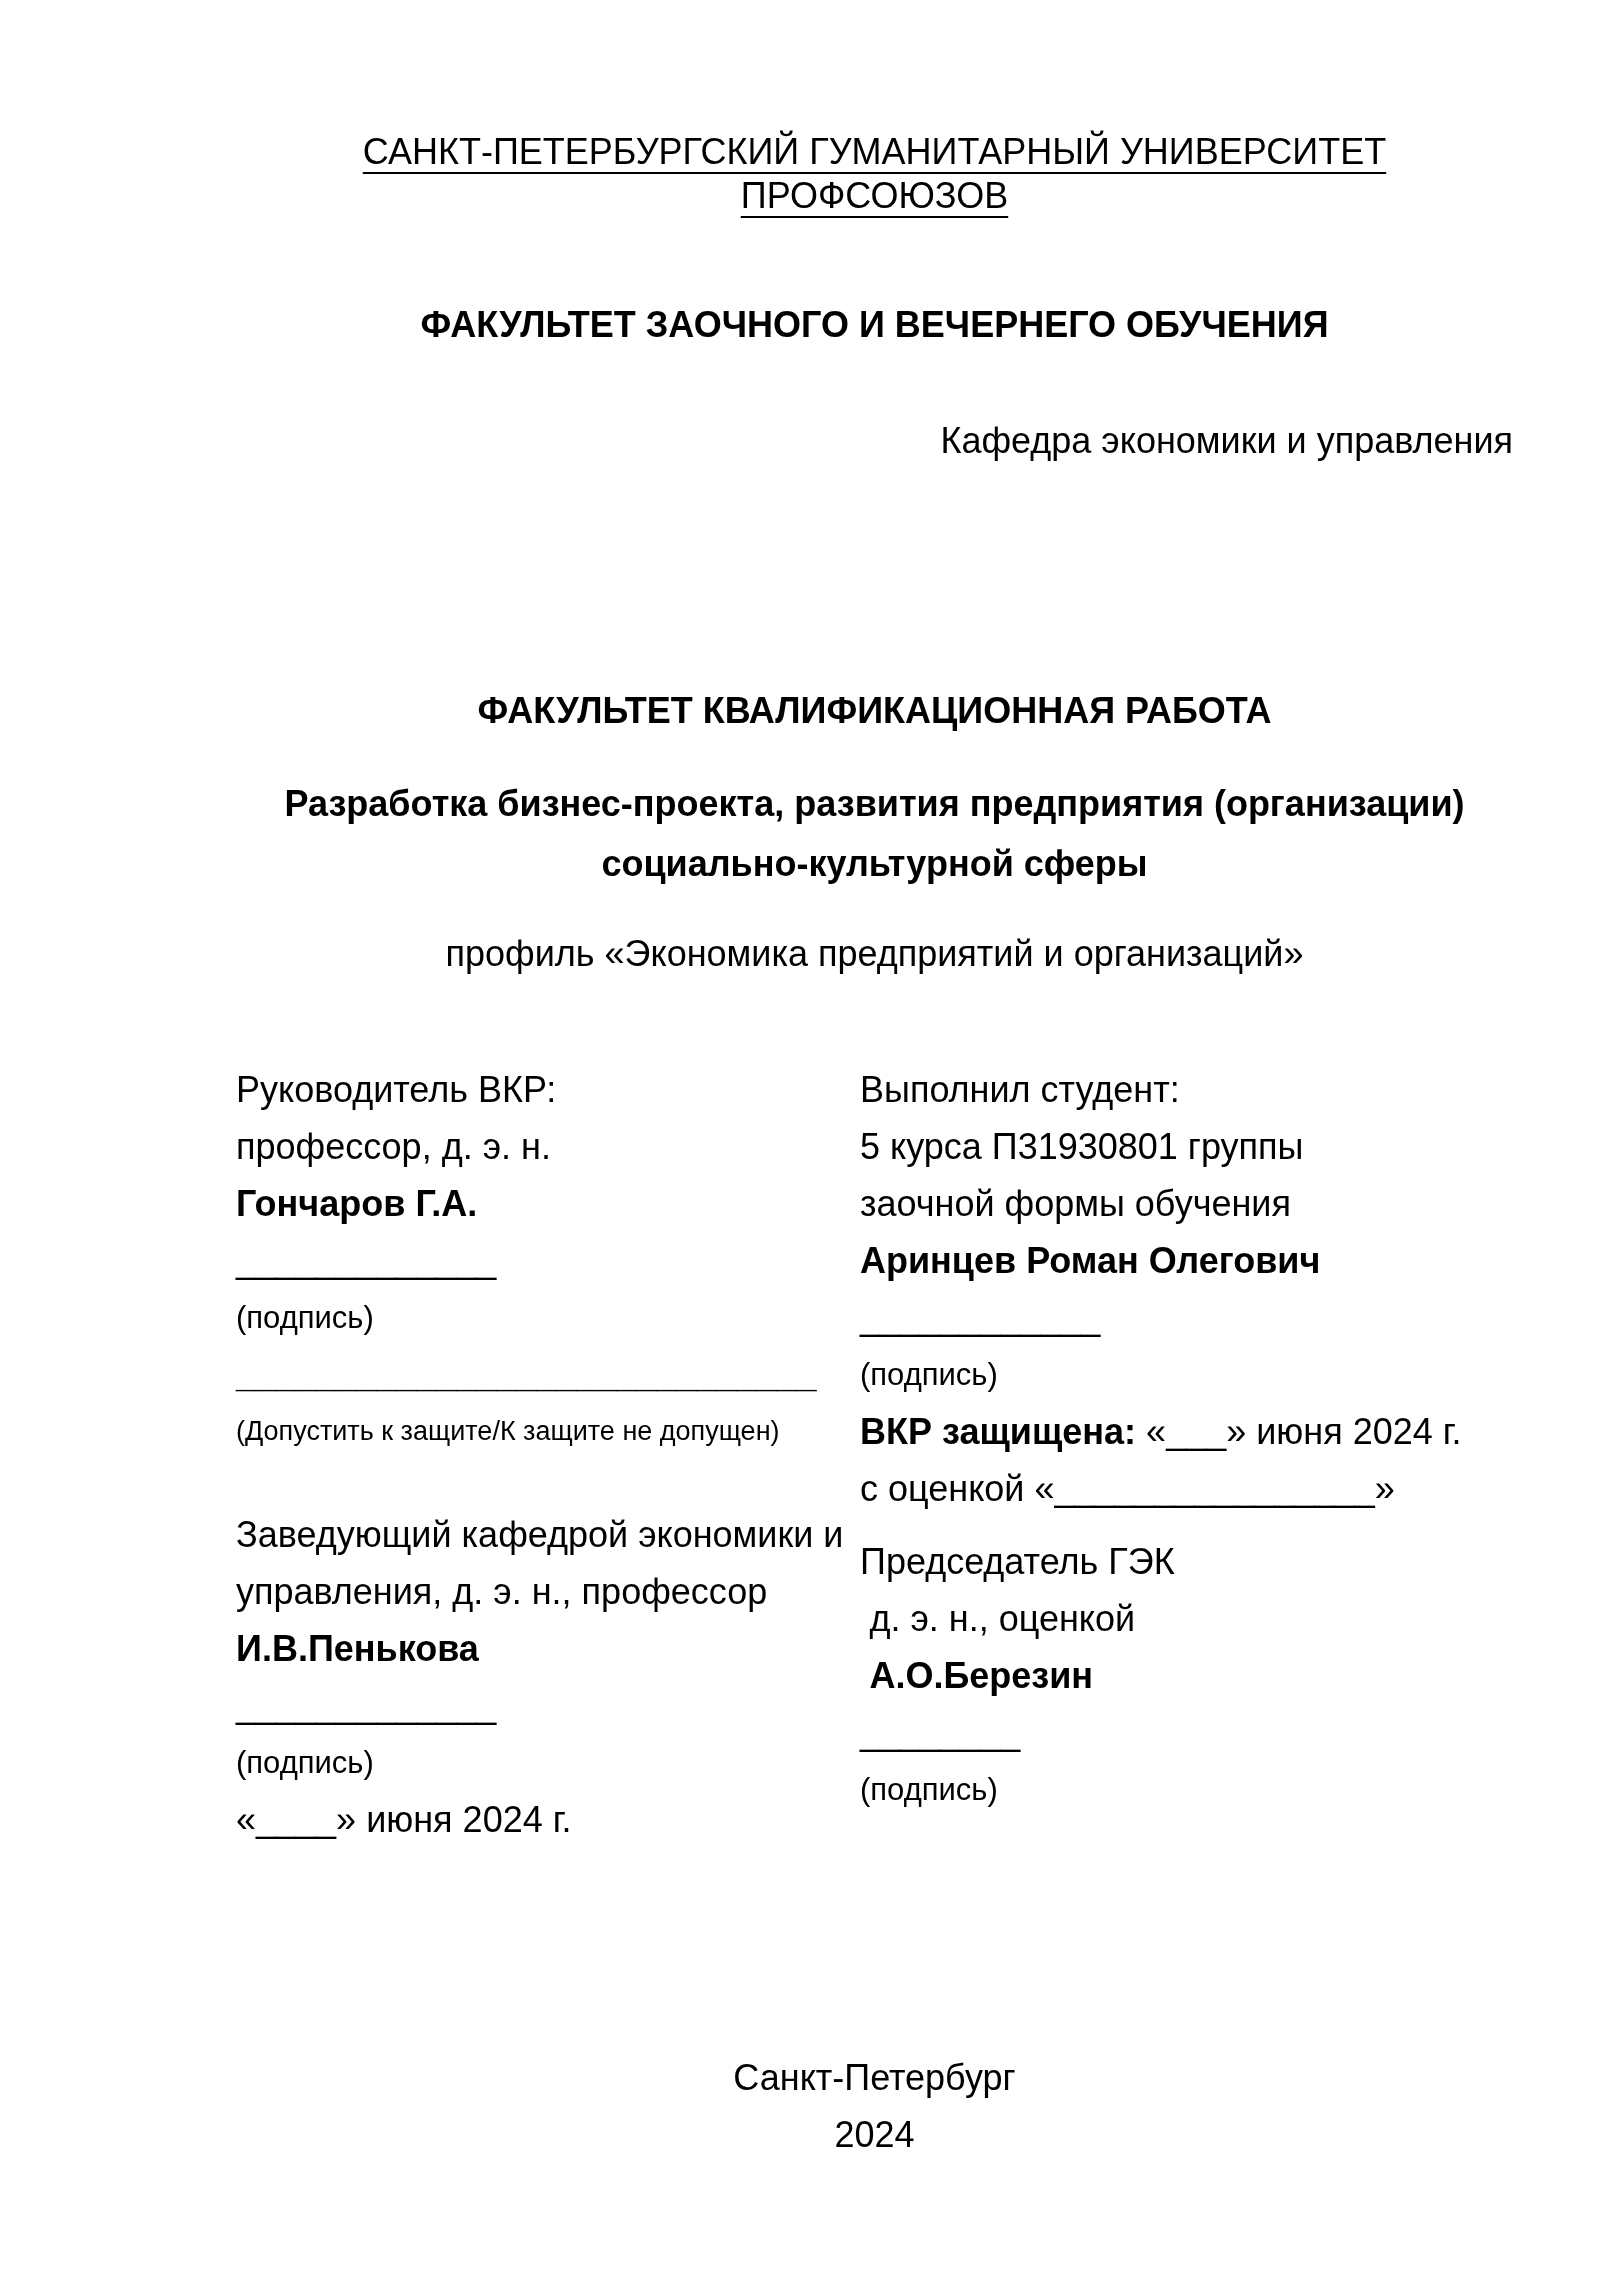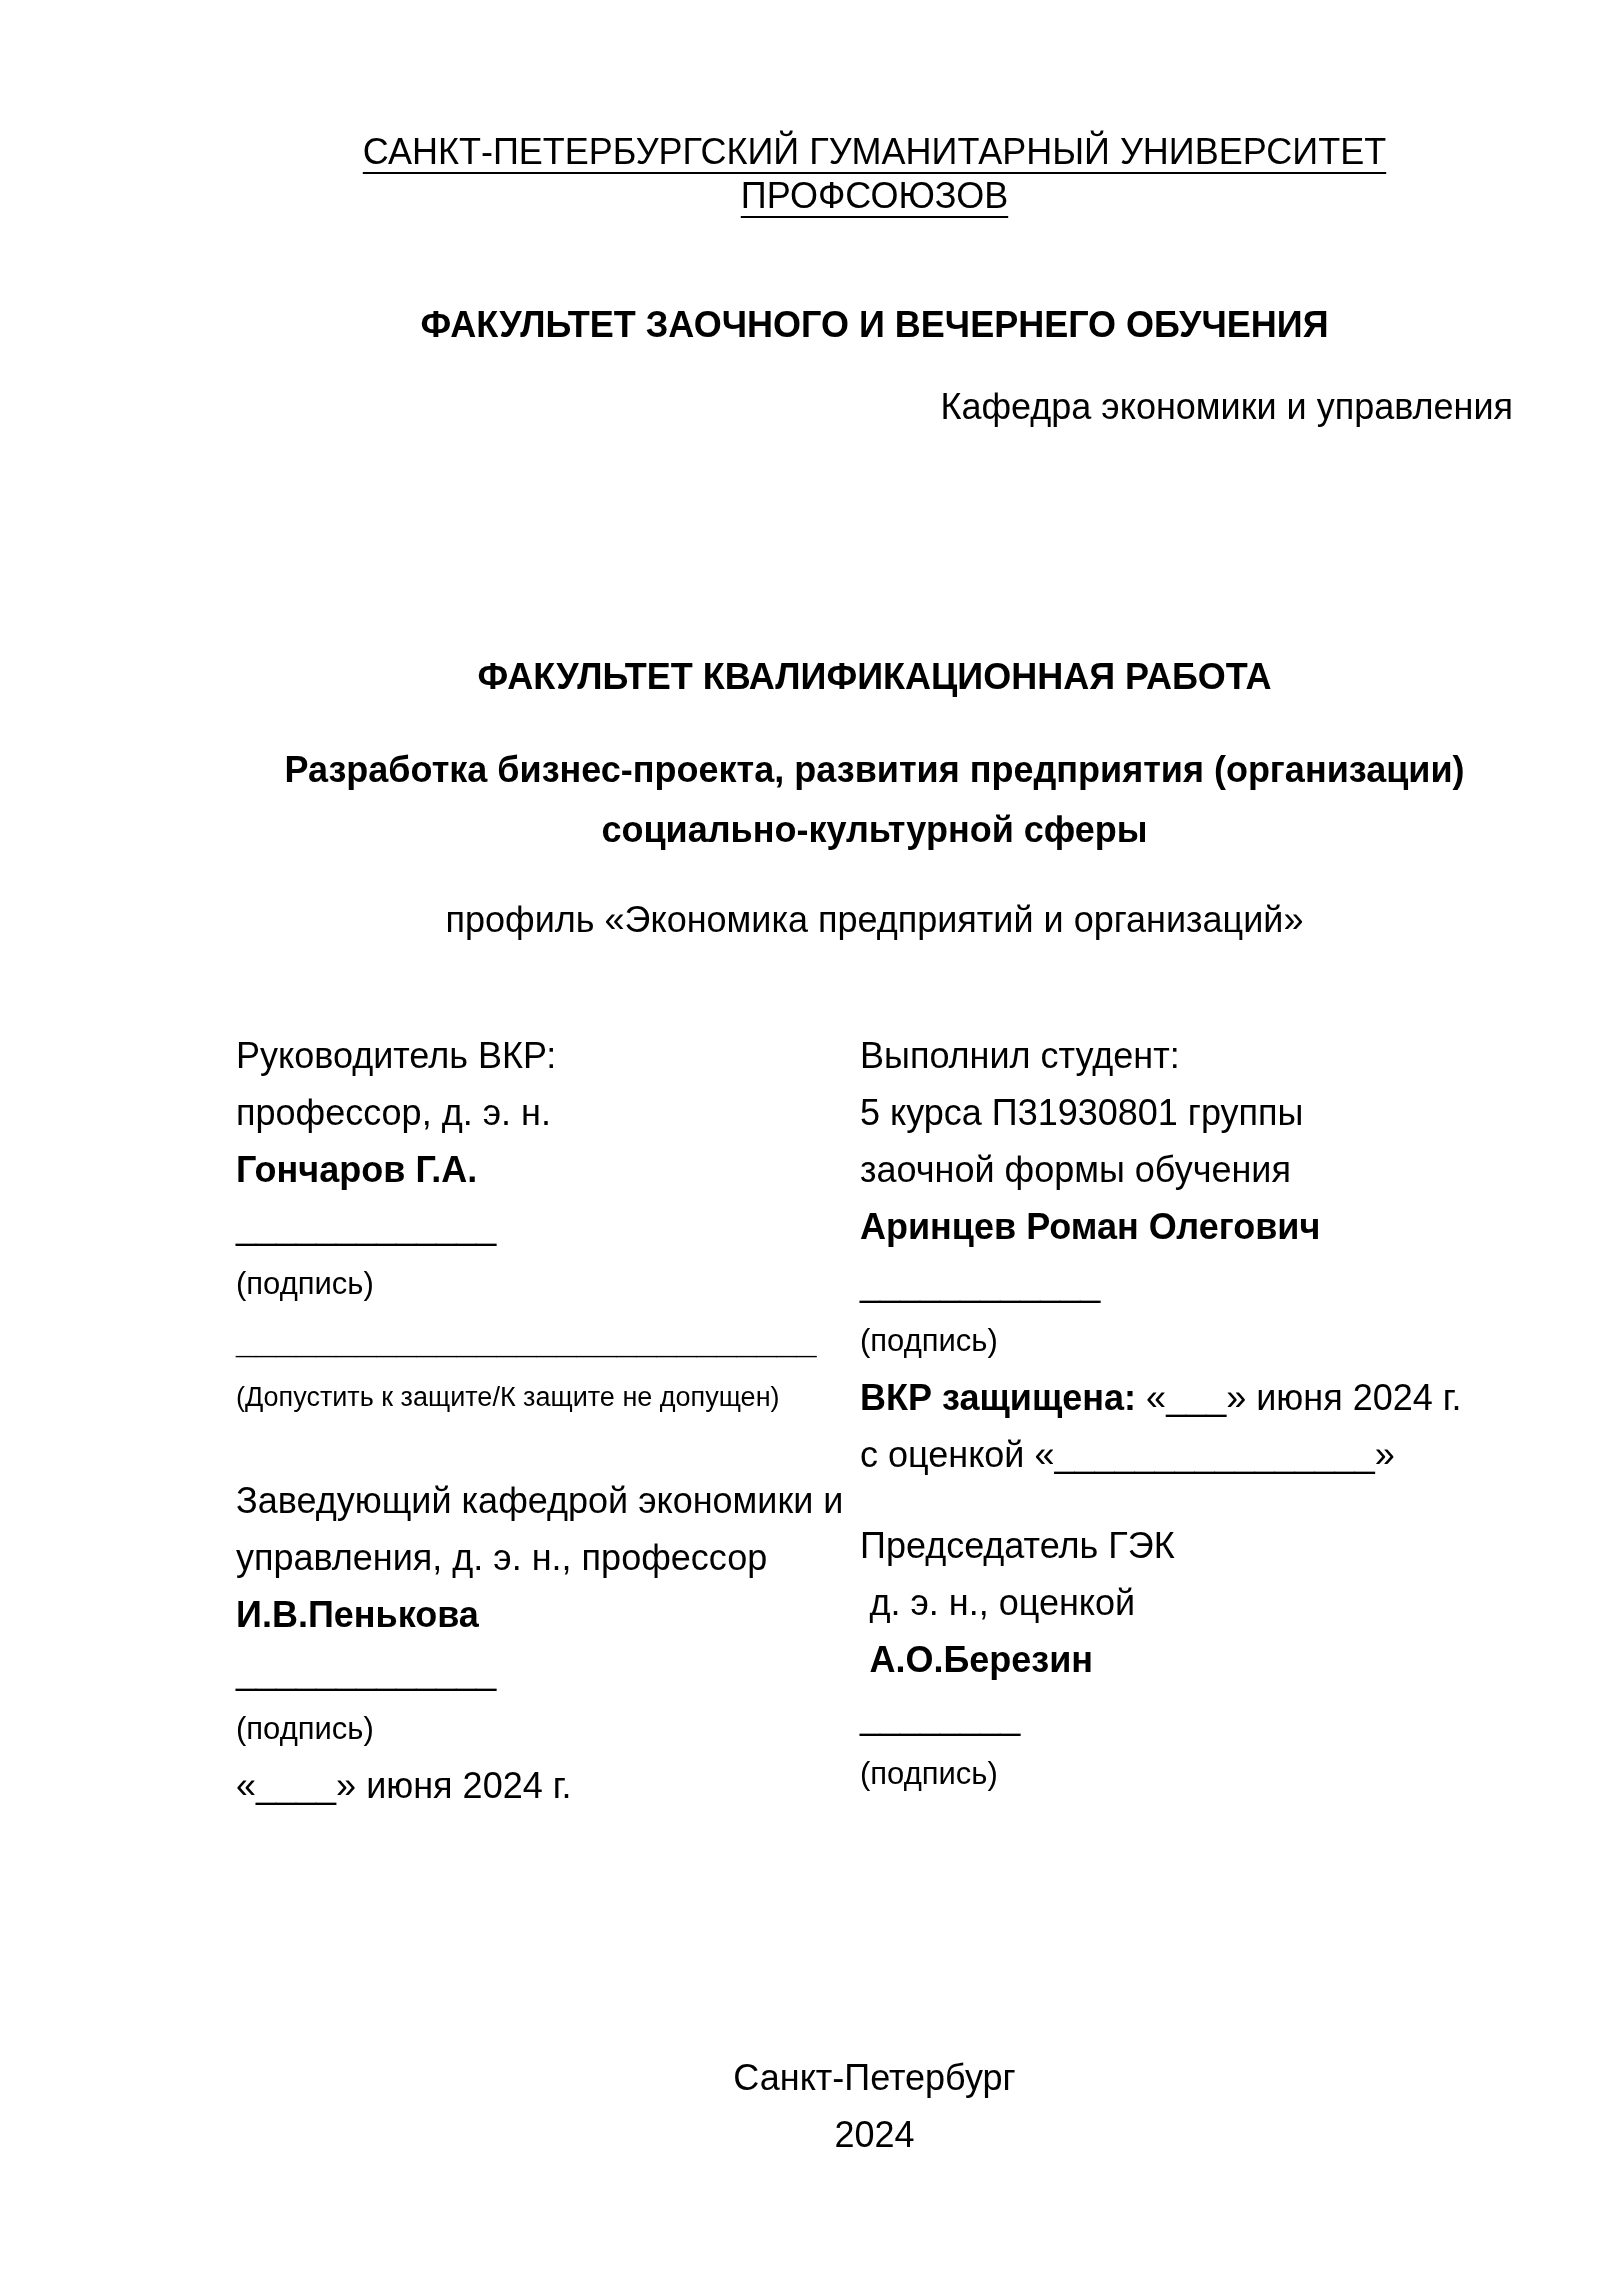--- a/index.html
+++ b/index.html
@@ -30,21 +30,21 @@
     text-decoration-thickness: 2.4px;
     text-underline-offset: 7.9px;
     line-height: 44px;
   }
   .faculty-line {
     margin-top: 85px;
     font-weight: bold;
     line-height: 44px;
   }
   .dept-line {
-    margin-top: 38px;
+    margin-top: 72px;
     line-height: 44px;
   }
   .work-type {
     margin-top: 226px;
     font-weight: bold;
     line-height: 44px;
   }
   .topic {
     margin-top: 41px;
     font-weight: bold;
@@ -71,21 +71,21 @@
     line-height: 28px;
     margin-top: -4.7px;
   }
   .admission-row { margin-top: 82px; font-weight: bold; }
   .admission-caption {
     font-size: 27px;
     line-height: 38px;
   }
   .vkr-row { margin-top: 60px; }
   .officials-left  { margin-top: 46px; }
-  .officials-right { margin-top: 34px; }
+  .officials-right { margin-top: 16px; }
   .indent-small { padding-left: 9.4px; }
   .date-row { margin-top: 7.9px; }
 
   .footer {
     position: absolute;
     left: 236px;
     right: 110px;
     bottom: 132px;
     text-align: center;
     line-height: 57px;

